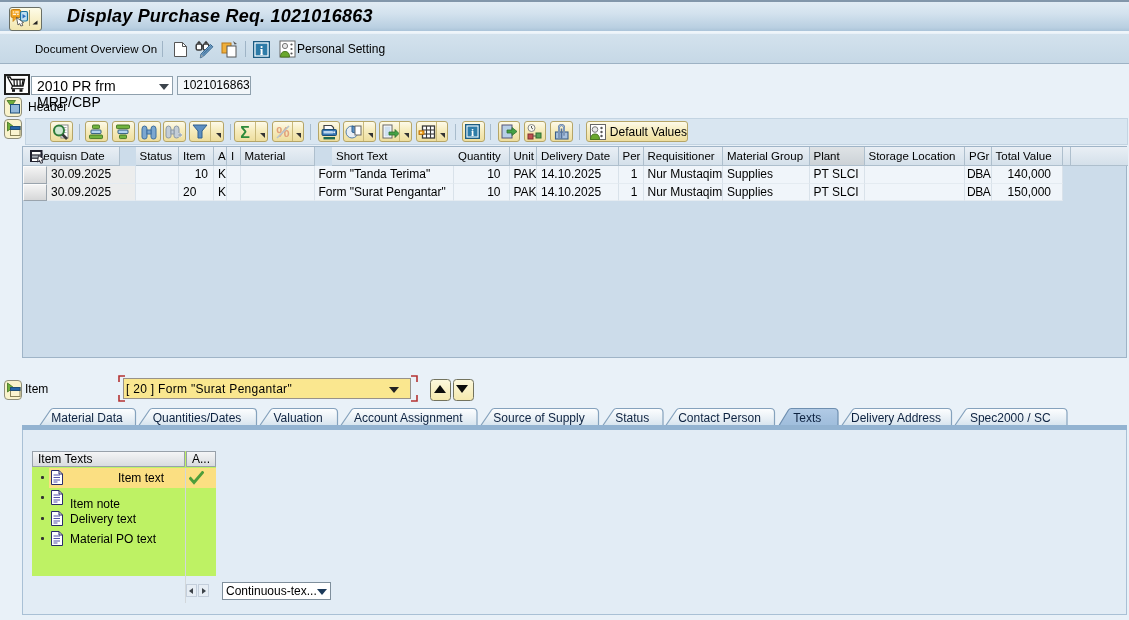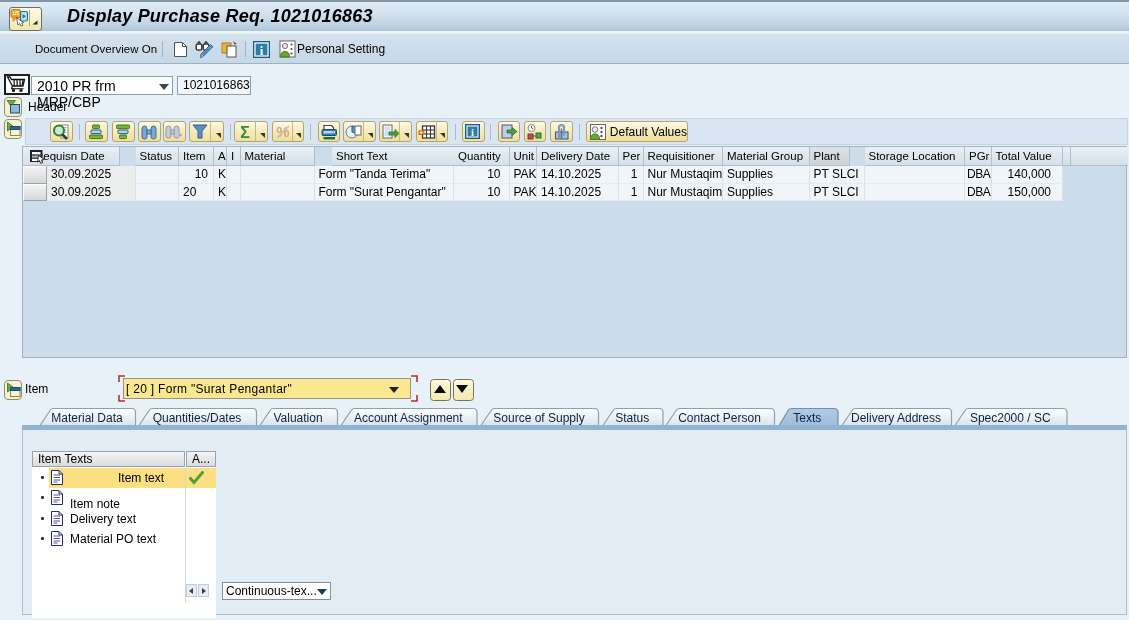--- a/index.html
+++ b/index.html
@@ -33,21 +33,21 @@
   border-right:1px solid #aebfcd;border-bottom:1px solid #aebfcd;box-sizing:border-box;
   font-size:11.5px;padding:2.5px 0 0 4px;white-space:nowrap;overflow:hidden;}
 .td{position:absolute;height:17.5px;background:#f0f5fa;border-right:1px solid #d9e2ea;
   border-bottom:1px solid #e4ebf1;
   box-sizing:border-box;font-size:12px;padding:1px 5px 0 4px;white-space:nowrap;overflow:hidden;}
 .selcell{position:absolute;width:24px;height:17.5px;background:linear-gradient(#f4f4f4,#d6d7d8);
   border:1px solid #9aa4ad;border-top-color:#fcfcfc;border-left-color:#fcfcfc;box-sizing:border-box;}
 #tabband{position:absolute;left:22px;top:425px;width:1105px;height:5px;background:#93b3d1;}
 #panel{position:absolute;left:22px;top:430px;width:1105px;height:185px;background:#e2ecf5;
   border:1px solid #a9c0d5;border-top:none;box-sizing:border-box;}
-#list{position:absolute;left:9px;top:21px;width:184px;height:167px;background:#ffffff;}
+#list{position:absolute;left:9px;top:21px;width:184px;height:125px;background:#bef264;}
 .lhead{position:absolute;top:0;height:16px;background:linear-gradient(#f4f5f6,#d9dcdf);
   border:1px solid #98a1aa;box-sizing:border-box;font-size:12px;padding:0 0 0 5px;}
 .lrow{position:absolute;left:0;height:20px;font-size:12px;}
 #editor{position:absolute;left:200px;top:19px;width:563px;height:130px;
   border:1px solid #555f68;box-shadow:inset 0 0 0 1px #e9f0f7, inset 0 0 0 2px #555f68;background:#e2ecf5;
   font-family:"Liberation Mono",monospace;font-size:11.5px;line-height:15.2px;
   padding:5px 0 0 10px;box-sizing:border-box;white-space:pre;}
 .sbtn{position:absolute;width:14px;height:14px;background:#e6edf4;border:1px solid #c3cedb;box-sizing:border-box;}
 </style>
 </head>
@@ -294,21 +294,21 @@
 <div class="th" style="left:191px;width:13px;">A</div>
 <div class="th" style="left:204px;width:13.5px;">I</div>
 <div class="th" style="left:217.5px;width:74.0px;">Material</div>
 <div class="th" style="left:309px;width:139.5px;">Short Text</div>
 <div class="th" style="left:431px;width:55.5px;">Quantity</div>
 <div class="th" style="left:486.5px;width:27.5px;">Unit</div>
 <div class="th" style="left:514px;width:81.5px;">Delivery Date</div>
 <div class="th" style="left:595.5px;width:25.0px;">Per</div>
 <div class="th" style="left:620.5px;width:79.5px;">Requisitioner</div>
 <div class="th" style="left:700px;width:86.5px;">Material Group</div>
-<div class="th" style="left:786.5px;width:40px;background:linear-gradient(#dfe3e6,#ccd2d7);">Plant</div>
+<div class="th" style="left:786.5px;width:55.0px;background:linear-gradient(#dfe3e6,#ccd2d7);">Plant</div>
 <div class="th" style="left:841.5px;width:100.5px;">Storage Location</div>
 <div class="th" style="left:942px;width:26.5px;">PGr</div>
 <div class="th" style="left:968.5px;width:71.5px;">Total Value</div>
 <div class="th" style="left:1040px;width:8px;"></div>
 <div class="th" style="left:1048px;width:57px;border-right:none;"></div>
 <div style="position:absolute;left:7px;top:3px;width:15px;height:14px;">
 <svg width="15" height="14" viewBox="0 0 15 14">
 <rect x="0.5" y="0.5" width="11.5" height="11" fill="#20202e" stroke="#20202e"></rect>
 <rect x="2" y="2" width="8.5" height="2.4" fill="#fff"></rect>
 <rect x="2" y="5.5" width="8.5" height="2.2" fill="#a8aeb6"></rect>

